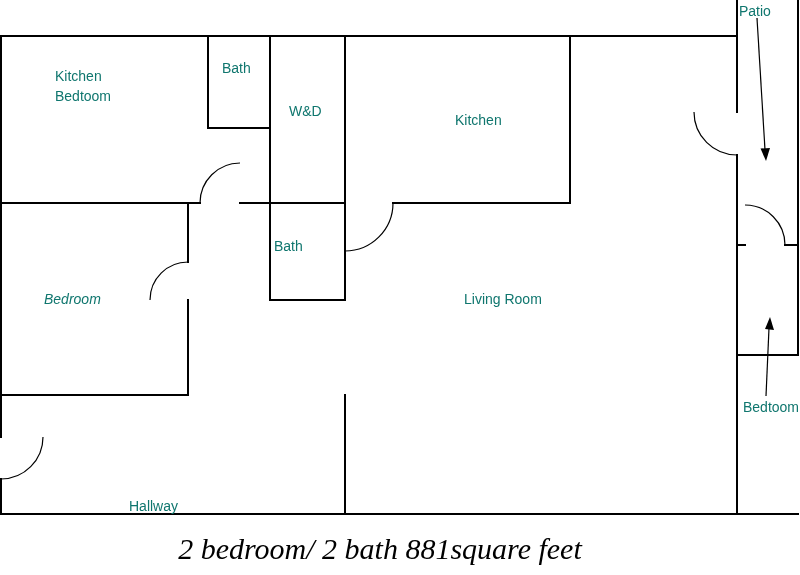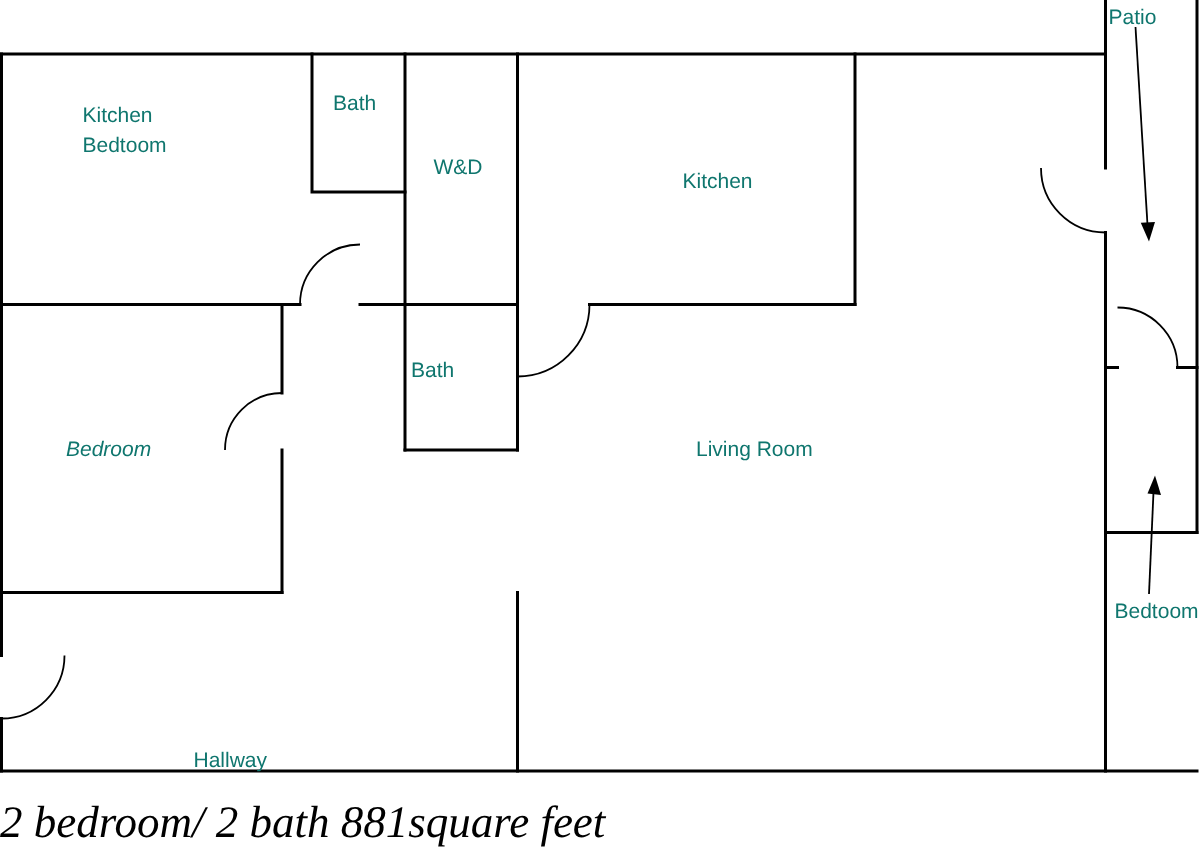--- a/index.html
+++ b/index.html
@@ -17,20 +17,21 @@
     font-size: 14px;
     color: #0f766e;
     line-height: 20px;
     white-space: nowrap;
   }
   .caption {
     position: absolute;
     left: 0;
     top: 532px;
     width: 760px;
+    text-align: center;
     font-family: "Liberation Serif", "DejaVu Serif", serif;
     font-style: italic;
     font-size: 30px;
     color: #000000;
   }
 </style>
 </head>
 <body>
 
 <div class="plan">

